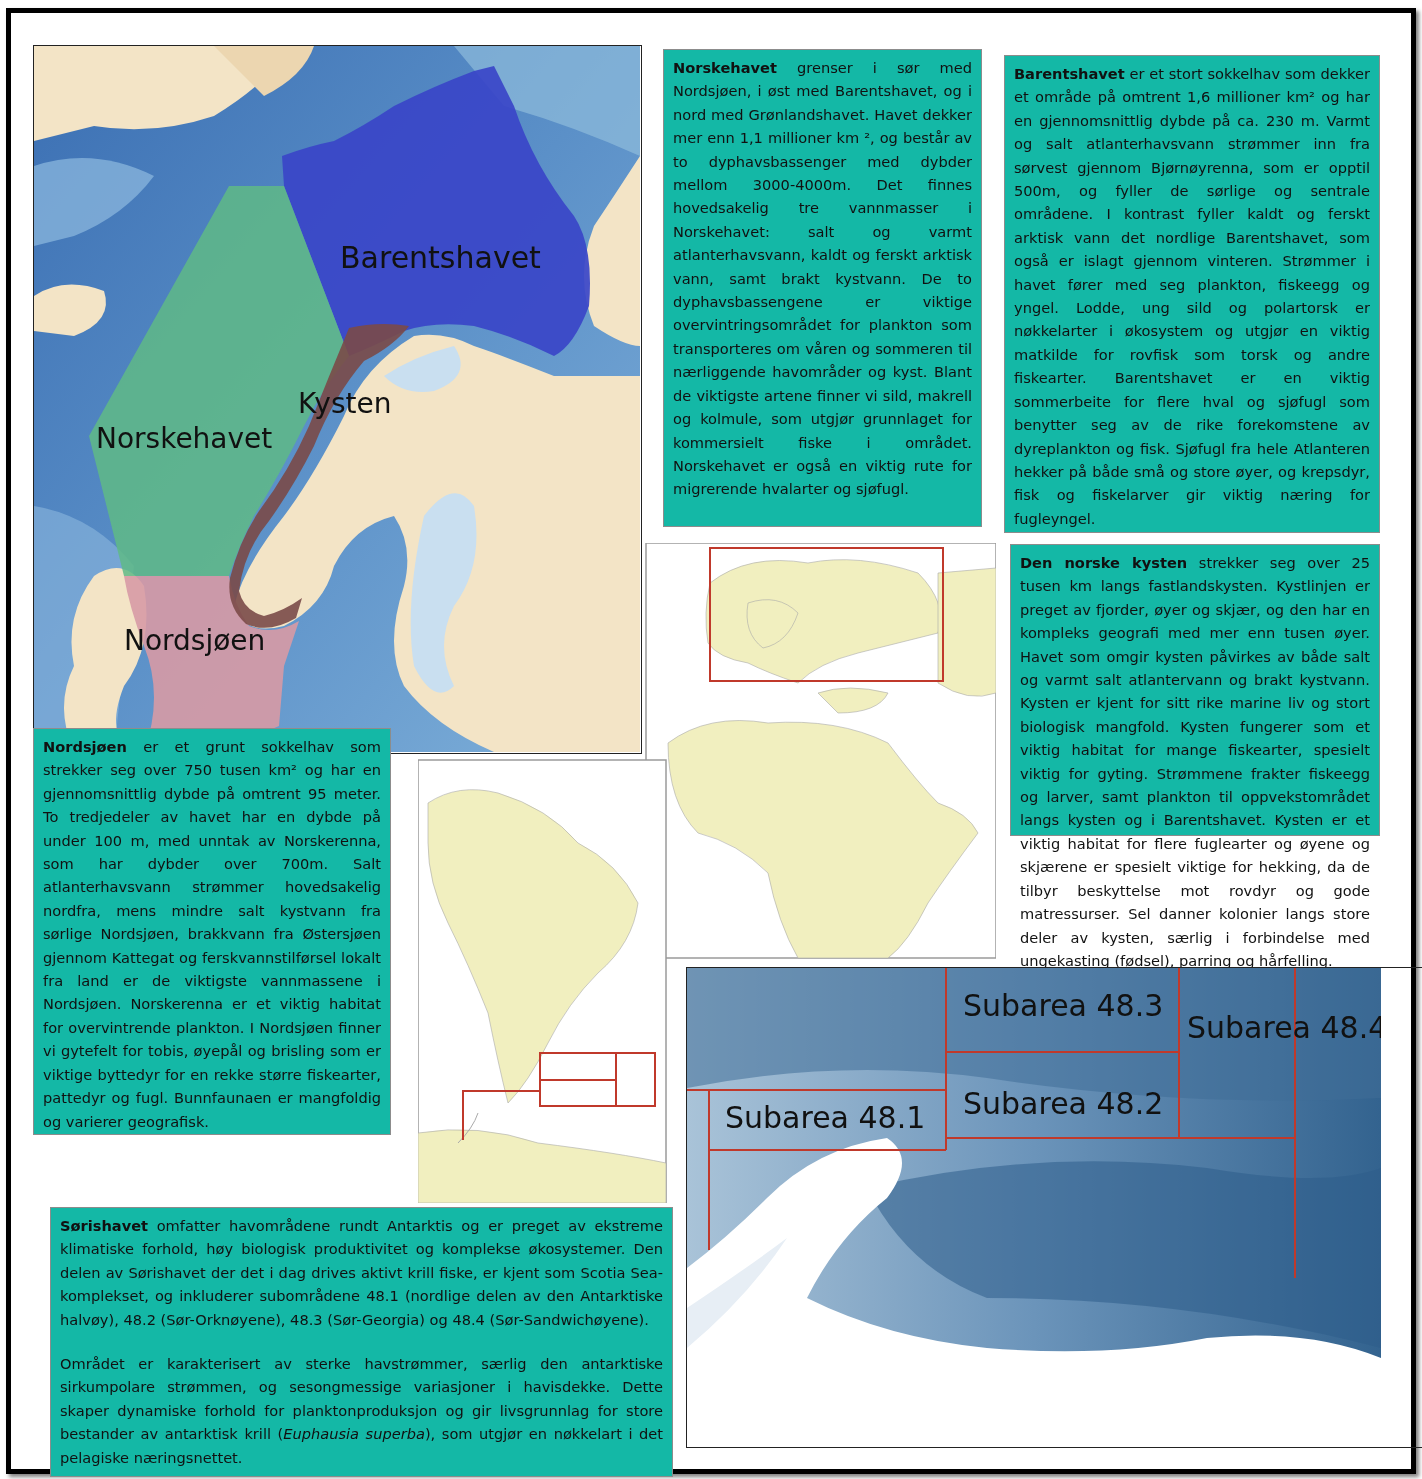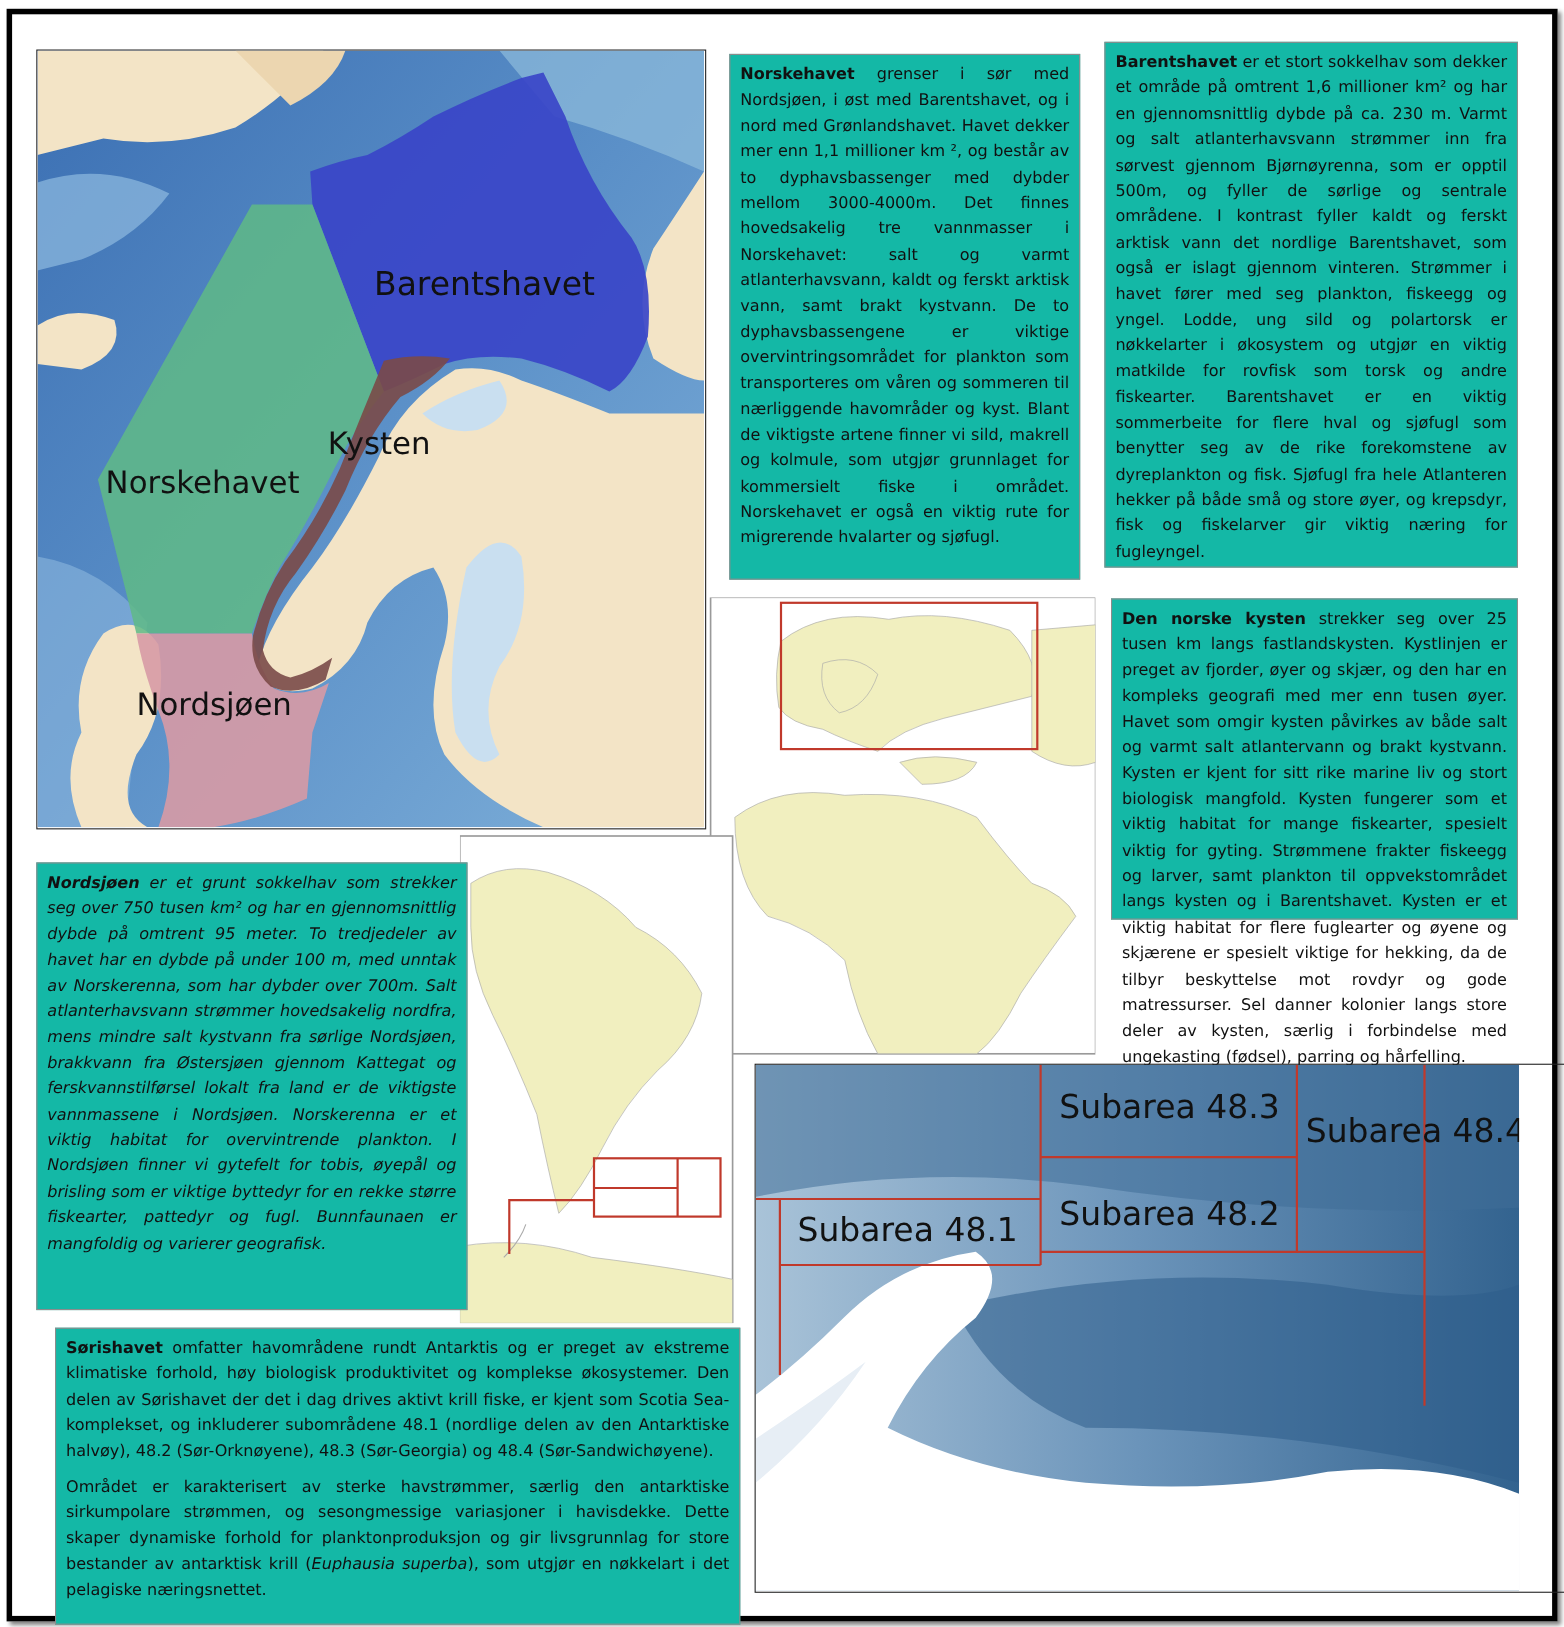--- a/index.html
+++ b/index.html
@@ -1,21 +1,21 @@
 <!DOCTYPE html>
 <html><head>
 <meta charset="utf-8">
 <style>
   html, body { margin:0; padding:0; background:#ffffff; }
   body { width:1422px; height:1479px; position:relative; overflow:hidden; font-family:"DejaVu Sans", sans-serif; }
   .frame { position:absolute; left:6px; top:8px; width:1400px; height:1456px; border:5px solid #000; box-shadow:3px 3px 4px rgba(0,0,0,0.5); background:#fff; }
   .textbox { position:absolute; background:#14b8a6; border:1px solid #8c8c8c; color:#111; font-size:14.6px; line-height:23.4px; text-align:justify; box-sizing:border-box; padding:6px 9px; }
   .textbox b { font-weight:bold; }
   .textbox p { margin:0; }
-  .textbox p + p { margin-top:9px; }
+  .textbox p + p { margin-top:21px; }
   .map { position:absolute; box-sizing:border-box; overflow:hidden; }
   .map svg { display:block; }
   .lbl { font-family:"DejaVu Sans", sans-serif; fill:#111; }
 </style>
 </head>
 <body>
 
 <div class="frame"></div>
 
 <div class="map" style="left:33px; top:45px; width:609px; height:709px; border:1.5px solid #222;">
@@ -58,21 +58,21 @@
     <text class="lbl" x="62" y="402" font-size="28">Norskehavet</text>
     <text class="lbl" x="264" y="367" font-size="28">Kysten</text>
     <text class="lbl" x="90" y="604" font-size="28">Nordsjøen</text>
   </svg>
 </div>
 
 <div class="textbox" style="left:663px; top:49px; width:319px; height:478px;">
   <p><b>Norskehavet</b><span> grenser i sør med Nordsjøen, i øst med Barentshavet, og i nord med Grønlandshavet. Havet dekker mer enn 1,1 millioner km ², og består av to dyphavsbassenger med dybder mellom 3000-4000m. Det finnes hovedsakelig tre vannmasser i Norskehavet: salt og varmt atlanterhavsvann, kaldt og ferskt arktisk vann, samt brakt kystvann. De to dyphavsbassengene er viktige overvintringsområdet for plankton som transporteres om våren og sommeren til nærliggende havområder og kyst. Blant de viktigste artene finner vi sild, makrell og kolmule, som utgjør grunnlaget for kommersielt fiske i området. Norskehavet er også en viktig rute for migrerende hvalarter og sjøfugl.</span></p>
 </div>
 
-<div class="textbox" style="left:1004px; top:38px; width:376px; height:478px;">
+<div class="textbox" style="left:1004px; top:55px; width:376px; height:478px;">
   <p><b>Barentshavet</b><span> er et stort sokkelhav som dekker et område på omtrent 1,6 millioner km² og har en gjennomsnittlig dybde på ca. 230 m. Varmt og salt atlanterhavsvann strømmer inn fra sørvest gjennom Bjørnøyrenna, som er opptil 500m, og fyller de sørlige og sentrale områdene. I kontrast fyller kaldt og ferskt arktisk vann det nordlige Barentshavet, som også er islagt gjennom vinteren. Strømmer i havet fører med seg plankton, fiskeegg og yngel. Lodde, ung sild og polartorsk er nøkkelarter i økosystem og utgjør en viktig matkilde for rovfisk som torsk og andre fiskearter. Barentshavet er en viktig sommerbeite for flere hval og sjøfugl som benytter seg av de rike forekomstene av dyreplankton og fisk. Sjøfugl fra hele Atlanteren hekker på både små og store øyer, og krepsdyr, fisk og fiskelarver gir viktig næring for fugleyngel.</span></p>
 </div>
 
 <div class="map" style="left:418px; top:543px; width:578px; height:660px;">
   <svg width="578" height="660" viewBox="0 0 578 660">
     <rect x="228" y="0" width="350" height="415" fill="#ffffff" stroke="#9a9a9a" stroke-width="1.5"></rect>
 
     <path d="M292,40 Q330,10 390,20 Q440,10 500,30 Q530,60 520,90 Q480,100 440,110 Q400,120 380,140 Q350,130 330,120 Q300,115 290,100 Q285,70 292,40 Z" fill="#f1efbf" stroke="#aaa" stroke-width="0.6"></path>
     <path d="M330,60 Q360,50 380,70 Q370,100 345,105 Q325,90 330,60 Z" fill="#f1efbf" stroke="#aaa" stroke-width="0.6"></path>
     <path d="M520,30 L578,25 L578,150 Q550,160 520,140 Z" fill="#f1efbf" stroke="#aaa" stroke-width="0.6"></path>
@@ -93,21 +93,21 @@
       <line x1="198" y1="510" x2="198" y2="563"></line>
       <polyline points="122,548 45,548 45,597"></polyline>
     </g>
   </svg>
 </div>
 
 <div class="textbox" style="left:1010px; top:544px; width:370px; height:292px;">
   <p><b>Den norske kysten</b><span> strekker seg over 25 tusen km langs fastlandskysten. Kystlinjen er preget av fjorder, øyer og skjær, og den har en kompleks geografi med mer enn tusen øyer. Havet som omgir kysten påvirkes av både salt og varmt salt atlantervann og brakt kystvann. Kysten er kjent for sitt rike marine liv og stort biologisk mangfold. Kysten fungerer som et viktig habitat for mange fiskearter, spesielt viktig for gyting. Strømmene frakter fiskeegg og larver, samt plankton til oppvekstområdet langs kysten og i Barentshavet. Kysten er et viktig habitat for flere fuglearter og øyene og skjærene er spesielt viktige for hekking, da de tilbyr beskyttelse mot rovdyr og gode matressurser. Sel danner kolonier langs store deler av kysten, særlig i forbindelse med ungekasting (fødsel), parring og hårfelling.</span></p>
 </div>
 
-<div class="textbox" style="left:33px; top:784px; width:392px; height:407px;font-style:italic;">
+<div class="textbox" style="left:33px; top:728px; width:358px; height:407px;">
   <p><b>Nordsjøen</b><span> er et grunt sokkelhav som strekker seg over 750 tusen km² og har en gjennomsnittlig dybde på omtrent 95 meter. To tredjedeler av havet har en dybde på under 100 m, med unntak av Norskerenna, som har dybder over 700m. Salt atlanterhavsvann strømmer hovedsakelig nordfra, mens mindre salt kystvann fra sørlige Nordsjøen, brakkvann fra Østersjøen gjennom Kattegat og ferskvannstilførsel lokalt fra land er de viktigste vannmassene i Nordsjøen. Norskerenna er et viktig habitat for overvintrende plankton. I Nordsjøen finner vi gytefelt for tobis, øyepål og brisling som er viktige byttedyr for en rekke større fiskearter, pattedyr og fugl. Bunnfaunaen er mangfoldig og varierer geografisk.</span></p>
 </div>
 
 <div class="map" style="left:686px; top:967px; width:799px; height:481px; border:1.5px solid #222;">
   <svg width="694" height="478" viewBox="0 0 694 478">
     <defs>
       <linearGradient id="ant" x1="0" y1="0" x2="1" y2="0">
         <stop offset="0" stop-color="#a9c3d8"></stop>
         <stop offset="0.5" stop-color="#6b94ba"></stop>
         <stop offset="1" stop-color="#33638f"></stop>

